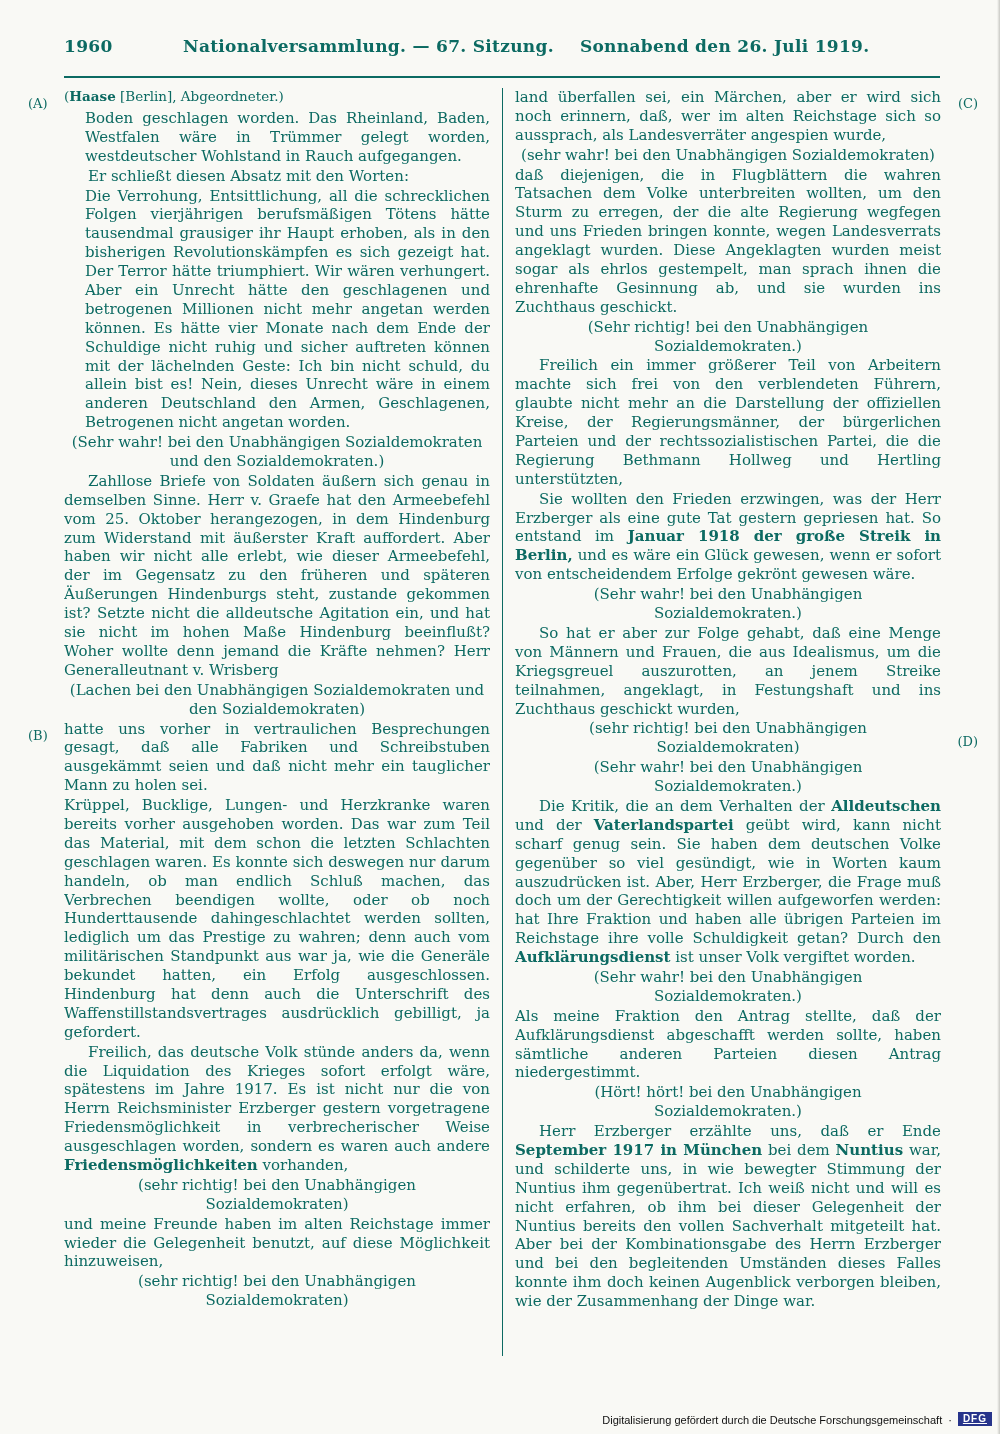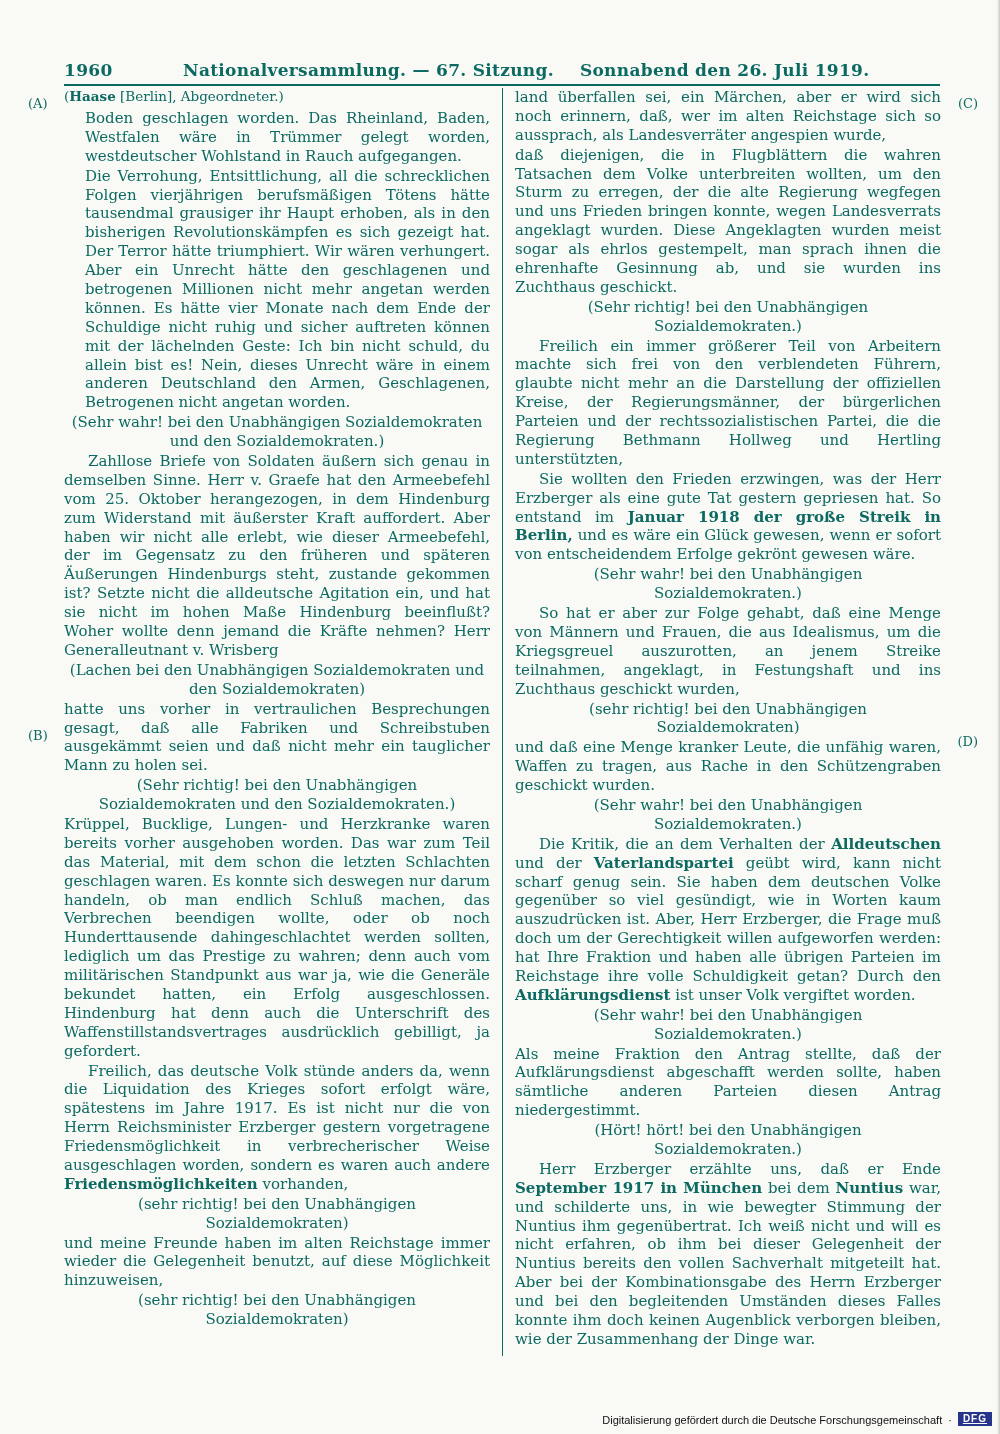--- a/index.html
+++ b/index.html
@@ -19,25 +19,25 @@
     overflow:hidden;
   }
   .page{position:relative;width:1000px;height:1434px;background:var(--paper);}
   .page::after{content:"";position:absolute;top:0;right:0;width:3px;height:100%;background:linear-gradient(to left,#c9c9c4,rgba(0,0,0,0));}
 
   
   .header{
     position:absolute;top:36px;left:64px;right:60px;
     display:flex;align-items:baseline;
     border-bottom:2px solid var(--rule);
-    padding-bottom:4px;
+    padding-bottom:20px;
     font-weight:bold;font-size:17px;letter-spacing:.3px;
   }
   .page-num{flex:0 0 auto;}
-  .header-center{flex:1 1 auto;text-align:center;white-space:nowrap;margin-top:24px;}
+  .header-center{flex:1 1 auto;text-align:center;white-space:nowrap;}
   .header-center .sp{display:inline-block;width:26px;}
 
   
   .columns{
     position:absolute;top:88px;left:64px;right:58px;
     display:flex;height:1268px;overflow:hidden;
   }
   .col{width:426px;flex:0 0 426px;font-size:15px;line-height:1.26;}
   .col-divider{flex:0 0 1px;width:1px;background:var(--rule);margin:0 12px;}
 
@@ -87,43 +87,43 @@
 
   <span class="margin-letter ml-a">(A)</span>
   <span class="margin-letter ml-b">(B)</span>
   <span class="margin-letter ml-c">(C)</span>
   <span class="margin-letter ml-d">(D)</span>
 
   <div class="columns">
     <div class="col" id="col-left">
       <div class="speaker-note"><span>(</span><span class="b">Haase</span><span> [Berlin], Abgeordneter.)</span></div>
     <div class="para quote"><span>Boden geschlagen worden. Das Rheinland, Baden, Westfalen wäre in Trümmer gelegt worden, westdeutscher Wohlstand in Rauch aufgegangen.</span></div>
+        <div class="para body indent"><span>Er schließt diesen Absatz mit den Worten:</span></div>
         <div class="para quote"><span>Die Verrohung, Entsittlichung, all die schrecklichen Folgen vierjährigen berufsmäßigen Tötens hätte tausendmal grausiger ihr Haupt erhoben, als in den bisherigen Revolutionskämpfen es sich gezeigt hat. Der Terror hätte triumphiert. Wir wären verhungert. Aber ein Unrecht hätte den geschlagenen und betrogenen Millionen nicht mehr angetan werden können. Es hätte vier Monate nach dem Ende der Schuldige nicht ruhig und sicher auftreten können mit der lächelnden Geste: Ich bin nicht schuld, du allein bist es! Nein, dieses Unrecht wäre in einem anderen Deutschland den Armen, Geschlagenen, Betrogenen nicht angetan worden.</span></div>
         <div class="para stage"><span>(Sehr wahr! bei den Unabhängigen Sozialdemokraten und den Sozialdemokraten.)</span></div>
         <div class="para body indent"><span>Zahllose Briefe von Soldaten äußern sich genau in demselben Sinne. Herr v. Graefe hat den Armeebefehl vom 25. Oktober herangezogen, in dem Hindenburg zum Widerstand mit äußerster Kraft auffordert. Aber haben wir nicht alle erlebt, wie dieser Armeebefehl, der im Gegensatz zu den früheren und späteren Äußerungen Hindenburgs steht, zustande gekommen ist? Setzte nicht die alldeutsche Agitation ein, und hat sie nicht im hohen Maße Hindenburg beeinflußt? Woher wollte denn jemand die Kräfte nehmen? Herr Generalleutnant v. Wrisberg</span></div>
         <div class="para stage"><span>(Lachen bei den Unabhängigen Sozialdemokraten und den Sozialdemokraten)</span></div>
         <div class="para body"><span>hatte uns vorher in vertraulichen Besprechungen gesagt, daß alle Fabriken und Schreibstuben ausgekämmt seien und daß nicht mehr ein tauglicher Mann zu holen sei.</span></div>
-        <div class="para stage"><span>(Sehr richtig! bei den Unabhängigen Sozialdemokraten und den Sozialdemokraten.)</span></div>
         <div class="para body"><span>Krüppel, Bucklige, Lungen- und Herzkranke waren bereits vorher ausgehoben worden. Das war zum Teil das Material, mit dem schon die letzten Schlachten geschlagen waren. Es konnte sich deswegen nur darum handeln, ob man endlich Schluß machen, das Verbrechen beendigen wollte, oder ob noch Hunderttausende dahingeschlachtet werden sollten, lediglich um das Prestige zu wahren; denn auch vom militärischen Standpunkt aus war ja, wie die Generäle bekundet hatten, ein Erfolg ausgeschlossen. Hindenburg hat denn auch die Unterschrift des Waffenstillstandsvertrages ausdrücklich gebilligt, ja gefordert.</span></div>
         <div class="para body indent"><span>Freilich, das deutsche Volk stünde anders da, wenn die Liquidation des Krieges sofort erfolgt wäre, spätestens im Jahre 1917. Es ist nicht nur die von Herrn Reichsminister Erzberger gestern vorgetragene Friedensmöglichkeit in verbrecherischer Weise ausgeschlagen worden, sondern es waren auch andere </span><span class="b">Friedensmöglichkeiten</span><span> vorhanden,</span></div>
         <div class="para stage"><span>(sehr richtig! bei den Unabhängigen Sozialdemokraten)</span></div>
         <div class="para body"><span>und meine Freunde haben im alten Reichstage immer wieder die Gelegenheit benutzt, auf diese Möglichkeit hinzuweisen,</span></div>
         <div class="para stage"><span>(sehr richtig! bei den Unabhängigen Sozialdemokraten)</span></div>
       </div>
     <div class="col-divider"></div>
     <div class="col" id="col-right">
         <div class="para body"><span>land überfallen sei, ein Märchen, aber er wird sich noch erinnern, daß, wer im alten Reichstage sich so aussprach, als Landesverräter angespien wurde,</span></div>
+        <div class="para stage"><span>(sehr wahr! bei den Unabhängigen Sozialdemokraten)</span></div>
         <div class="para body"><span>daß diejenigen, die in Flugblättern die wahren Tatsachen dem Volke unterbreiten wollten, um den Sturm zu erregen, der die alte Regierung wegfegen und uns Frieden bringen konnte, wegen Landesverrats angeklagt wurden. Diese Angeklagten wurden meist sogar als ehrlos gestempelt, man sprach ihnen die ehrenhafte Gesinnung ab, und sie wurden ins Zuchthaus geschickt.</span></div>
         <div class="para stage"><span>(Sehr richtig! bei den Unabhängigen Sozialdemokraten.)</span></div>
         <div class="para body indent"><span>Freilich ein immer größerer Teil von Arbeitern machte sich frei von den verblendeten Führern, glaubte nicht mehr an die Darstellung der offiziellen Kreise, der Regierungsmänner, der bürgerlichen Parteien und der rechtssozialistischen Partei, die die Regierung Bethmann Hollweg und Hertling unterstützten,</span></div>
         <div class="para body indent"><span>Sie wollten den Frieden erzwingen, was der Herr Erzberger als eine gute Tat gestern gepriesen hat. So entstand im </span><span class="b">Januar 1918 der große Streik in Berlin,</span><span> und es wäre ein Glück gewesen, wenn er sofort von entscheidendem Erfolge gekrönt gewesen wäre.</span></div>
         <div class="para stage"><span>(Sehr wahr! bei den Unabhängigen Sozialdemokraten.)</span></div>
         <div class="para body indent"><span>So hat er aber zur Folge gehabt, daß eine Menge von Männern und Frauen, die aus Idealismus, um die Kriegsgreuel auszurotten, an jenem Streike teilnahmen, angeklagt, in Festungshaft und ins Zuchthaus geschickt wurden,</span></div>
         <div class="para stage"><span>(sehr richtig! bei den Unabhängigen Sozialdemokraten)</span></div>
-        <div class="para body"><span>und daß eine Menge kranker Leute, die unfähig waren, Waffen zu tragen, aus Rache in den Schützengraben geschickt wurden.</span></div>
         <div class="para stage"><span>(Sehr wahr! bei den Unabhängigen Sozialdemokraten.)</span></div>
         <div class="para body indent"><span>Die Kritik, die an dem Verhalten der </span><span class="b">Alldeutschen</span><span> und der </span><span class="b">Vaterlandspartei</span><span> geübt wird, kann nicht scharf genug sein. Sie haben dem deutschen Volke gegenüber so viel gesündigt, wie in Worten kaum auszudrücken ist. Aber, Herr Erzberger, die Frage muß doch um der Gerechtigkeit willen aufgeworfen werden: hat Ihre Fraktion und haben alle übrigen Parteien im Reichstage ihre volle Schuldigkeit getan? Durch den </span><span class="b">Aufklärungsdienst</span><span> ist unser Volk vergiftet worden.</span></div>
         <div class="para stage"><span>(Sehr wahr! bei den Unabhängigen Sozialdemokraten.)</span></div>
         <div class="para body"><span>Als meine Fraktion den Antrag stellte, daß der Aufklärungsdienst abgeschafft werden sollte, haben sämtliche anderen Parteien diesen Antrag niedergestimmt.</span></div>
         <div class="para stage"><span>(Hört! hört! bei den Unabhängigen Sozialdemokraten.)</span></div>
         <div class="para body indent"><span>Herr Erzberger erzählte uns, daß er Ende </span><span class="b">September 1917 in München</span><span> bei dem </span><span class="b">Nuntius</span><span> war, und schilderte uns, in wie bewegter Stimmung der Nuntius ihm gegenübertrat. Ich weiß nicht und will es nicht erfahren, ob ihm bei dieser Gelegenheit der Nuntius bereits den vollen Sachverhalt mitgeteilt hat. Aber bei der Kombinationsgabe des Herrn Erzberger und bei den begleitenden Umständen dieses Falles konnte ihm doch keinen Augenblick verborgen bleiben, wie der Zusammenhang der Dinge war.</span></div>
       </div>
   </div>
 
   <div class="footer">

